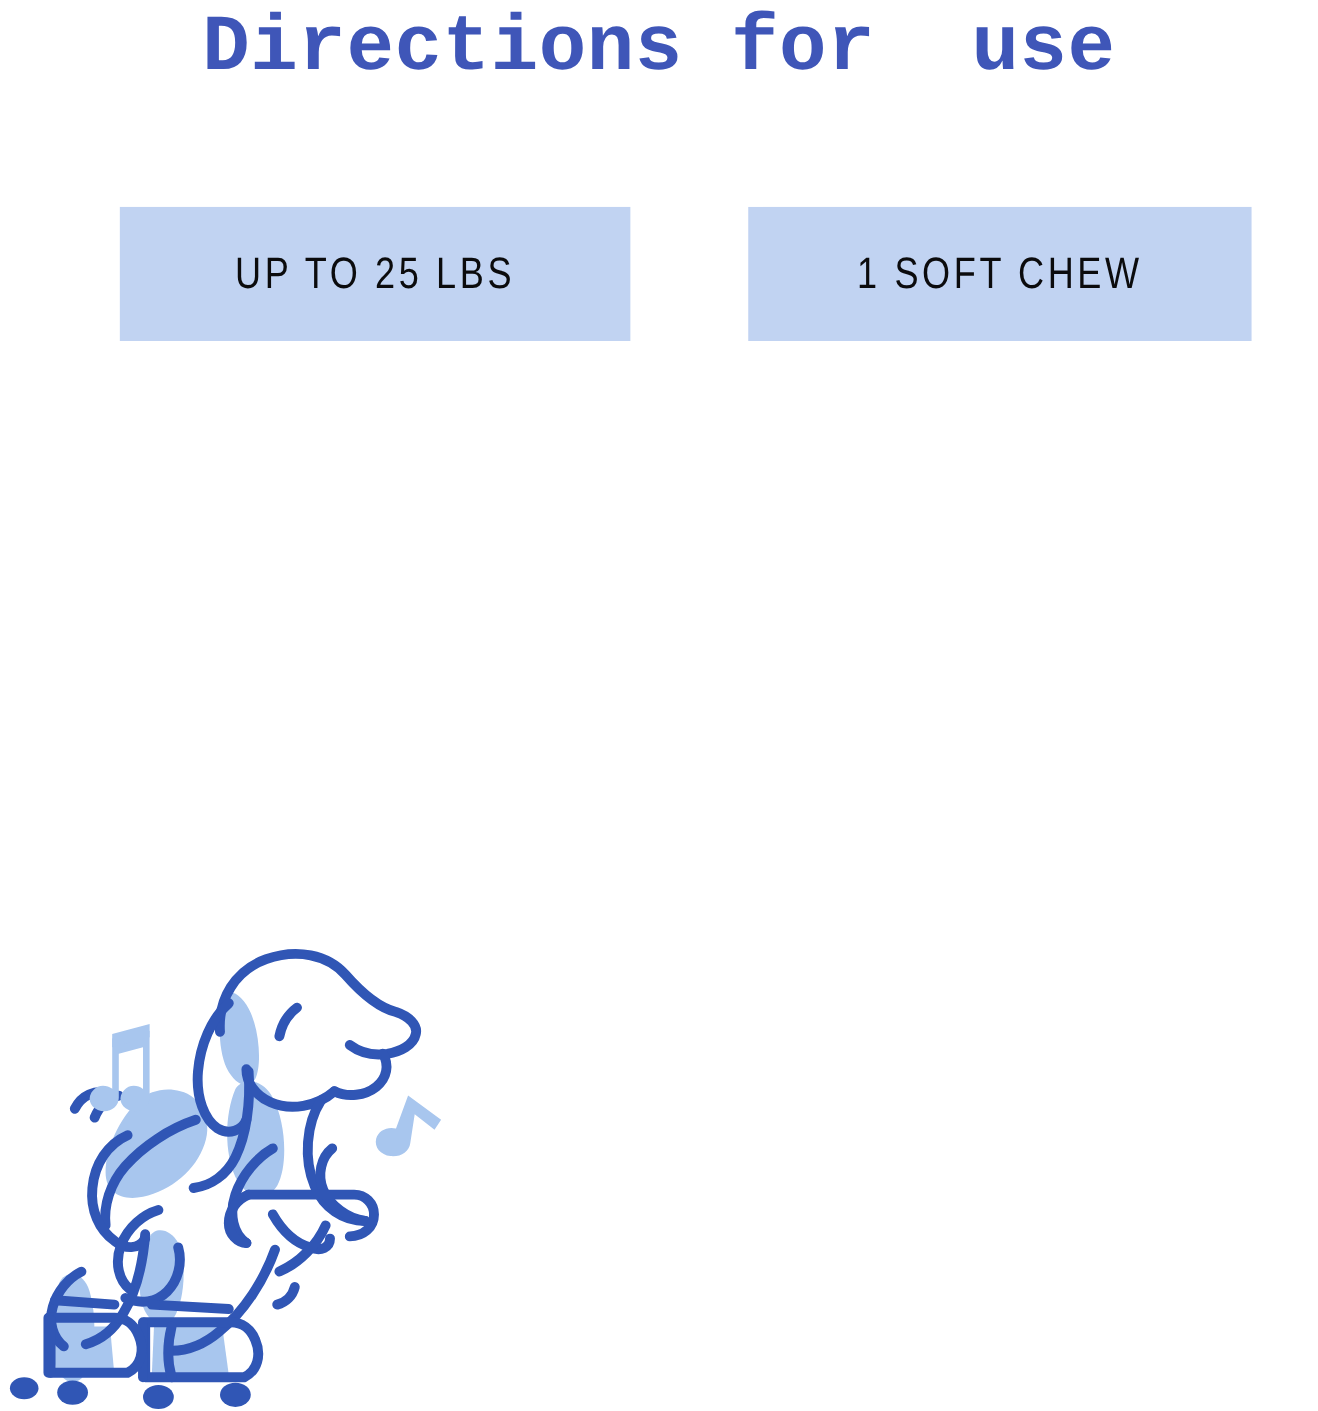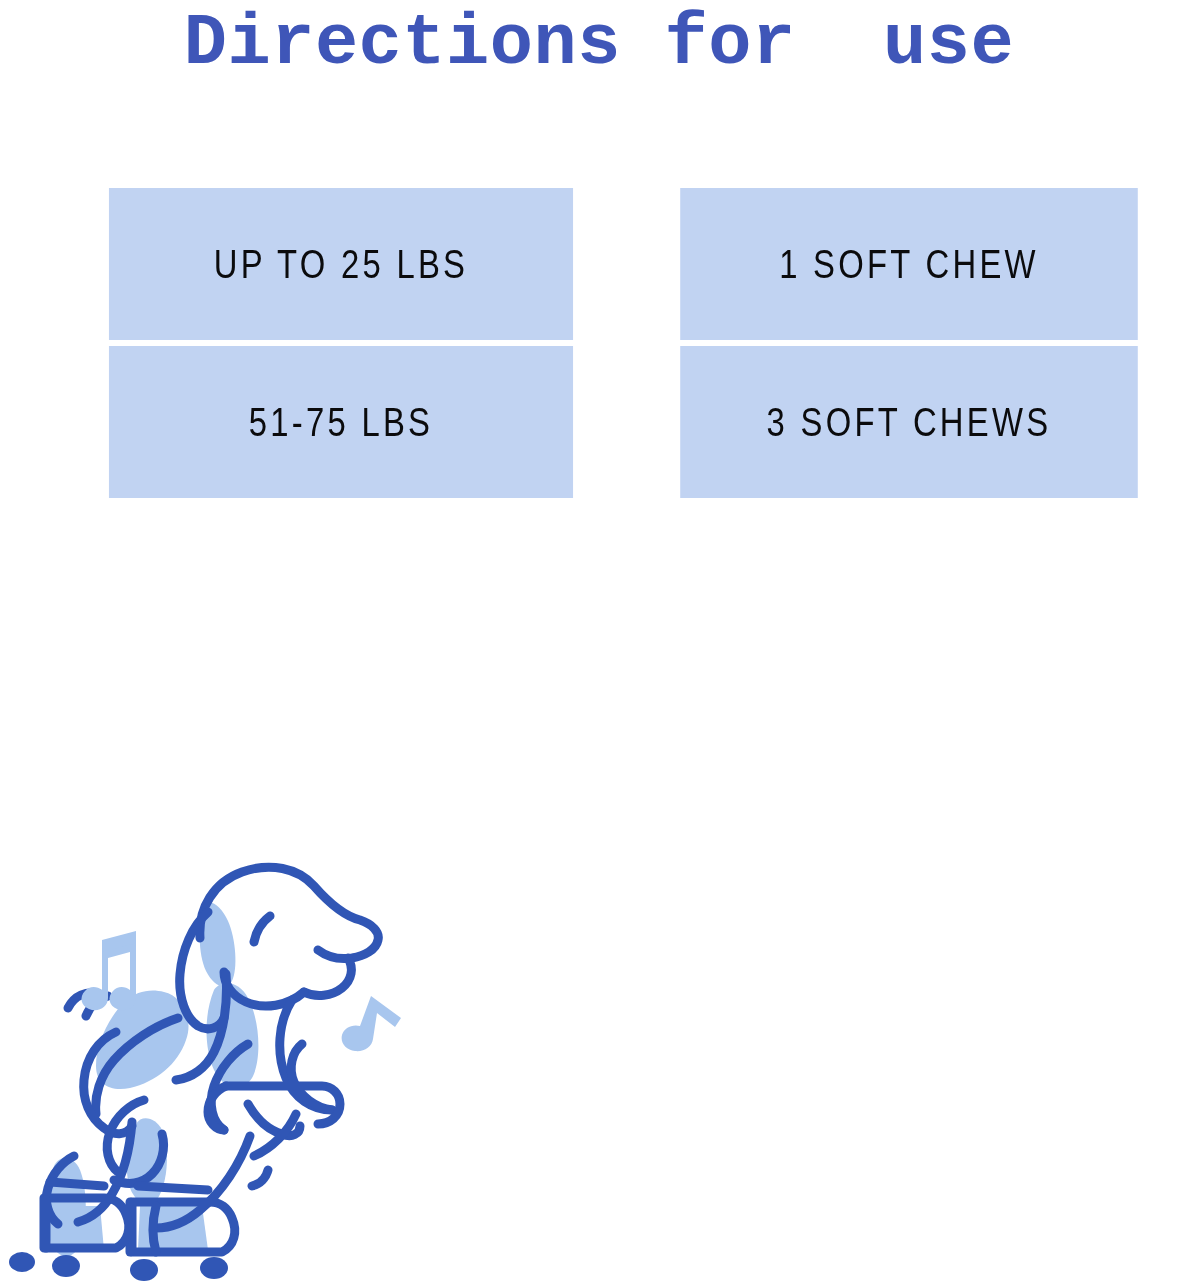--- a/index.html
+++ b/index.html
@@ -47,21 +47,21 @@
     background: #ffffff;
   }
 
   .t-row {
     display: flex;
     width: 100%;
     flex: 0 0 auto;
   }
 
   .t-row.header-row { height: 187px; }
-  .t-row.body-row   { height: 152px; }
+  .t-row.body-row   { height: 122px; }
   .t-row.body-row.last { height: 122px; }
 
   .t-row + .t-row { margin-top: 6px; }
 
   .t-cell {
     background: #c1d3f2;
     display: flex;
     align-items: center;
     justify-content: center;
     text-align: center;
@@ -110,24 +110,20 @@
 
 <div class="dosage-table">
 
 
   <div class="t-row body-row">
     <div class="t-cell col-left">UP TO 25 LBS</div>
     <div class="t-cell col-right">1  SOFT CHEW</div>
   </div>
 
 
-  <div class="t-row body-row">
-    <div class="t-cell col-left">51-75 LBS</div>
-    <div class="t-cell col-right">3 SOFT CHEWS</div>
-  </div>
 
 
 </div>
 
 <div class="dog-illustration">
   <svg viewBox="0 0 420 421" xmlns="http://www.w3.org/2000/svg" aria-hidden="true">
 
     <g fill="#a8c6ee">
 
       <path d="M196 905 c-6 20 -6 48 2 66 c8 16 20 20 26 10 c6 -12 4 -42 -4 -60 c-6 -14 -18 -24 -24 -16 Z" transform="translate(0,-862)"></path>

